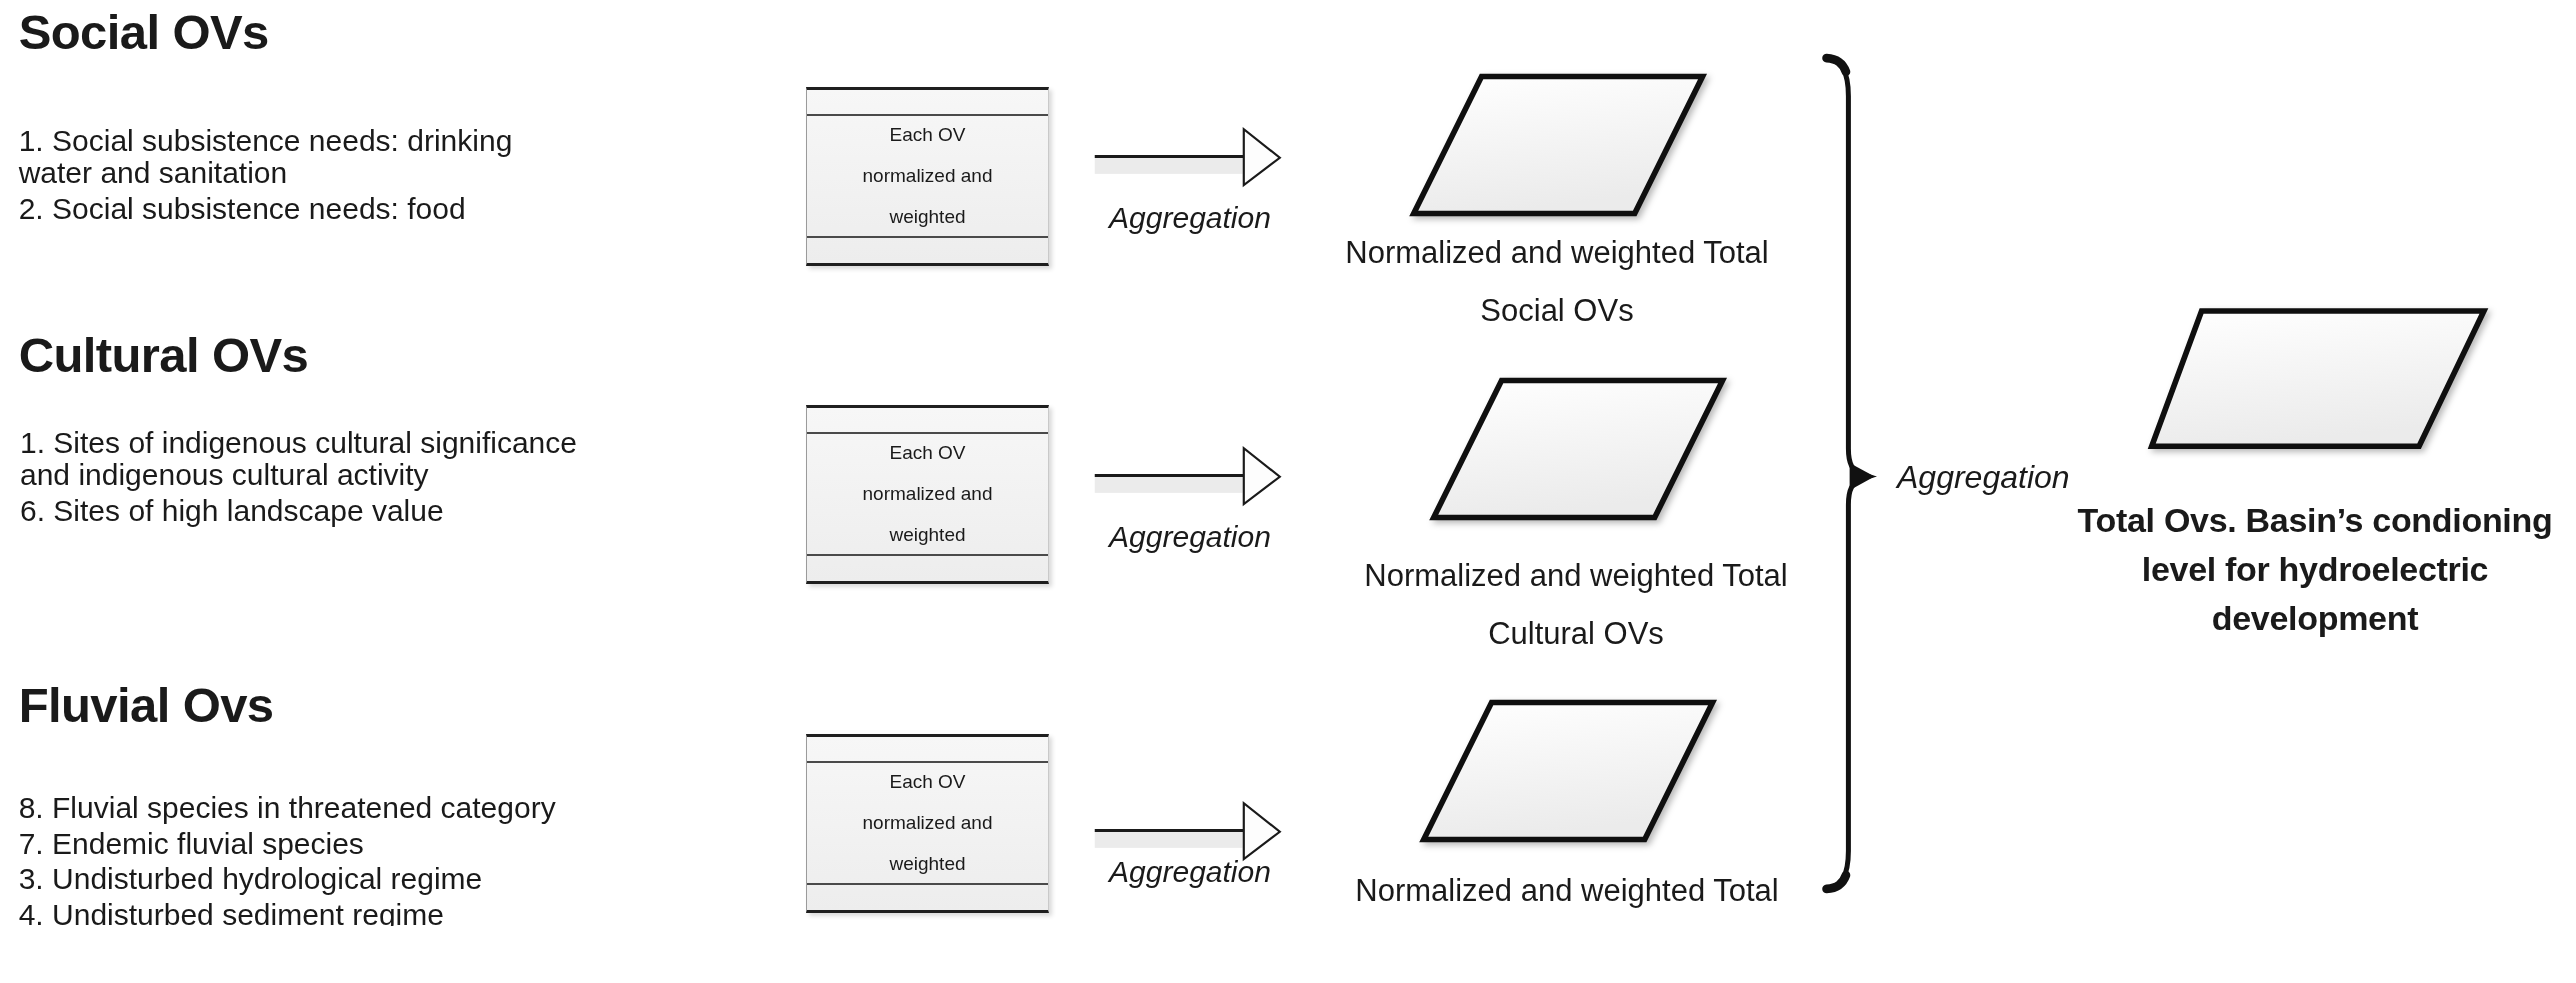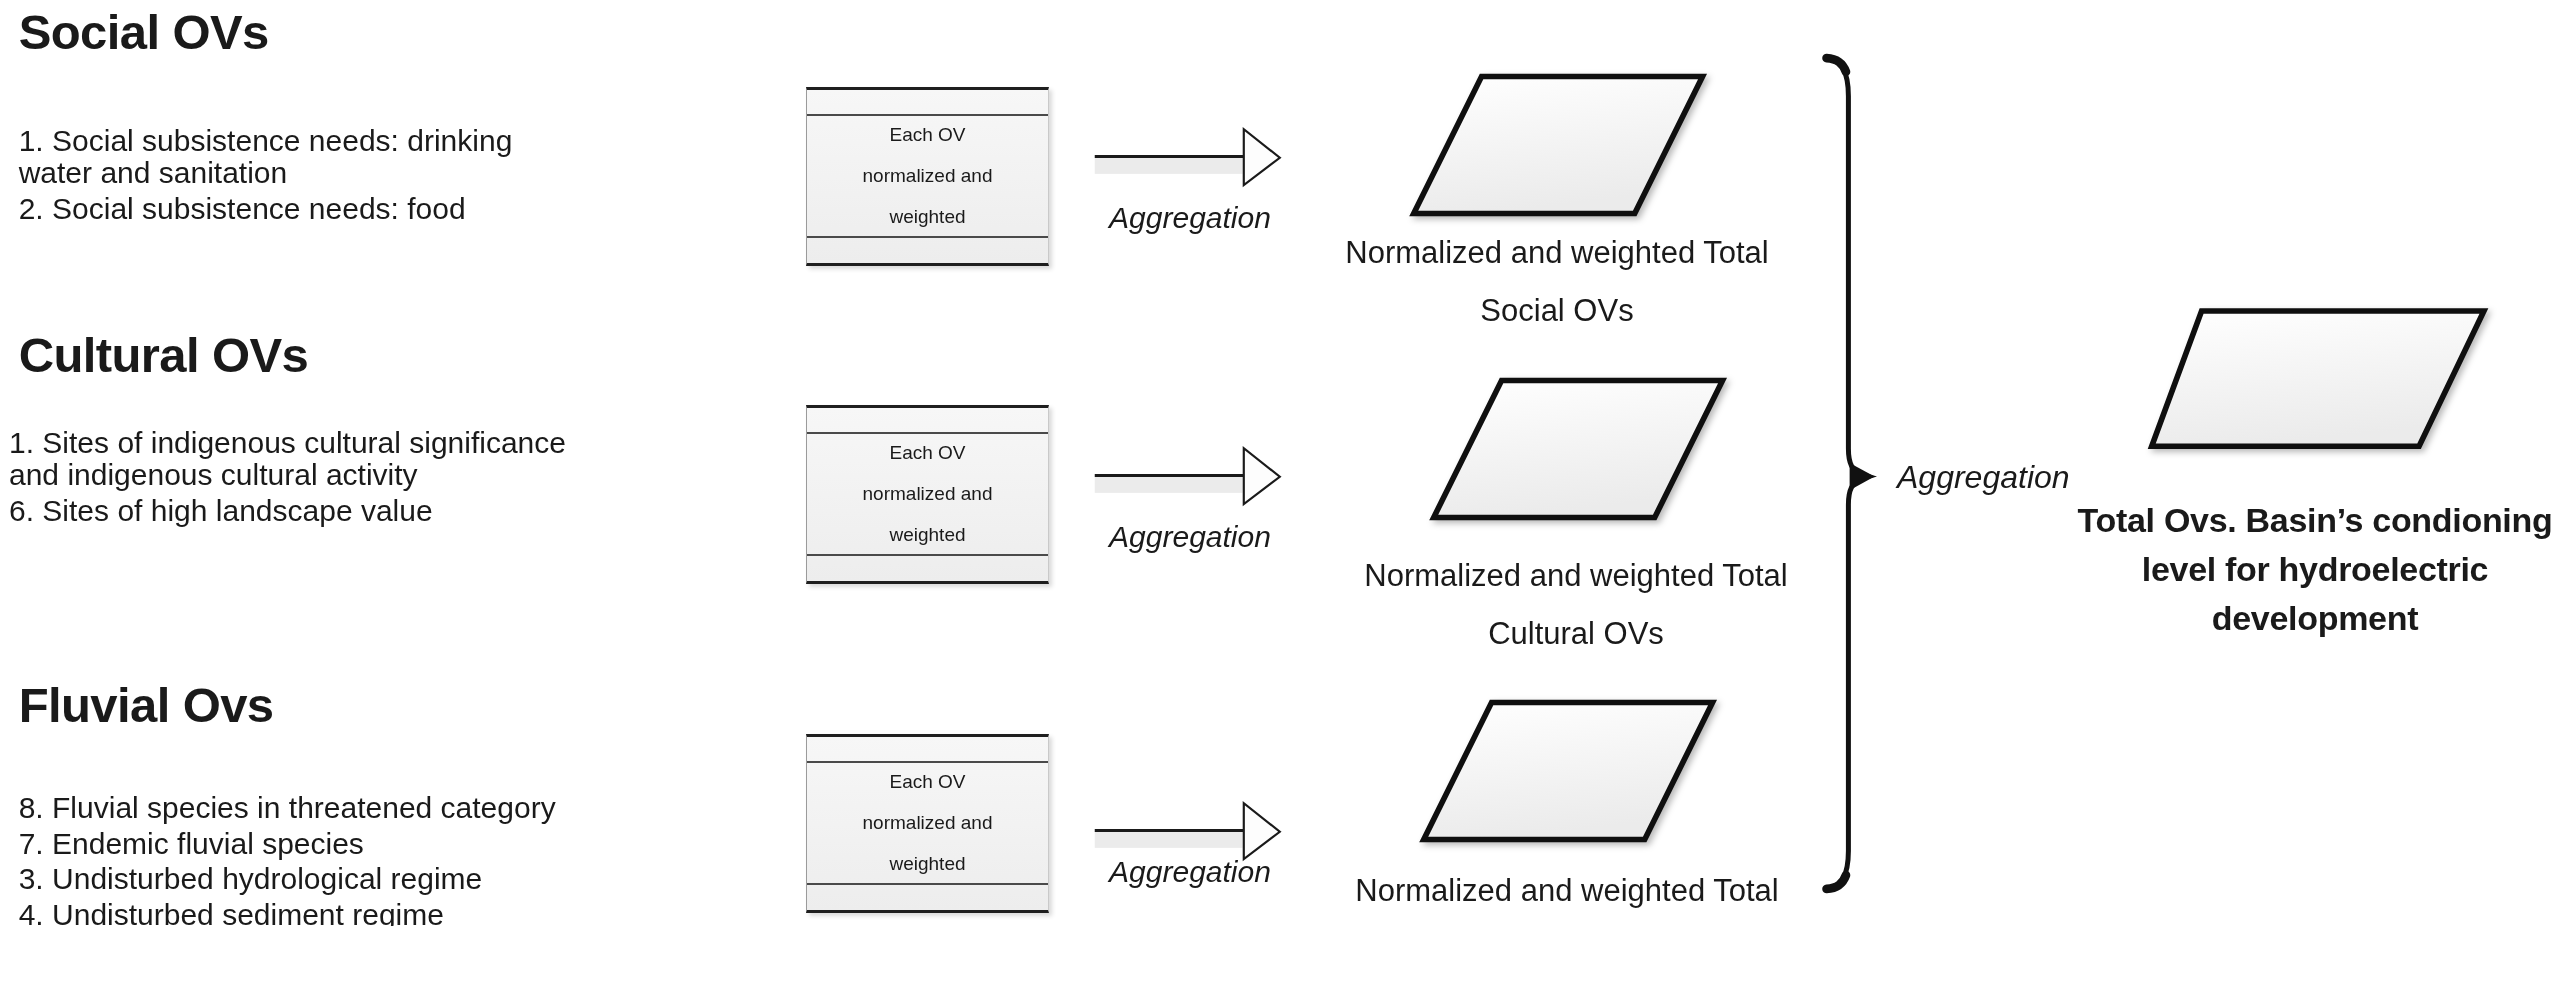--- a/index.html
+++ b/index.html
@@ -96,21 +96,21 @@
 
   
   <div class="abs sec-heading" style="left:18.7px; top:6.2px">Social OVs</div>
   <div class="abs ov-list" style="left:18.7px; top:125px">
     <div class="ov-item pre">1. Social subsistence needs: drinking
 water and sanitation</div>
     <div class="ov-item pre">2. Social subsistence needs: food</div>
   </div>
 
   <div class="abs sec-heading" style="left:18.7px; top:329px">Cultural OVs</div>
-  <div class="abs ov-list" style="left:9px; top:427px">
+  <div class="abs ov-list" style="left:20px; top:427px">
     <div class="ov-item pre">1. Sites of indigenous cultural significance
 and indigenous cultural activity</div>
     <div class="ov-item pre">6. Sites of high landscape value</div>
   </div>
 
   <div class="abs sec-heading" style="left:18.7px; top:679px">Fluvial Ovs</div>
   <div class="abs ov-list" style="left:18.7px; top:792px">
     <div class="ov-item pre">8. Fluvial species in threatened category</div>
     <div class="ov-item pre">7. Endemic fluvial species</div>
     <div class="ov-item pre">3. Undisturbed hydrological regime</div>

